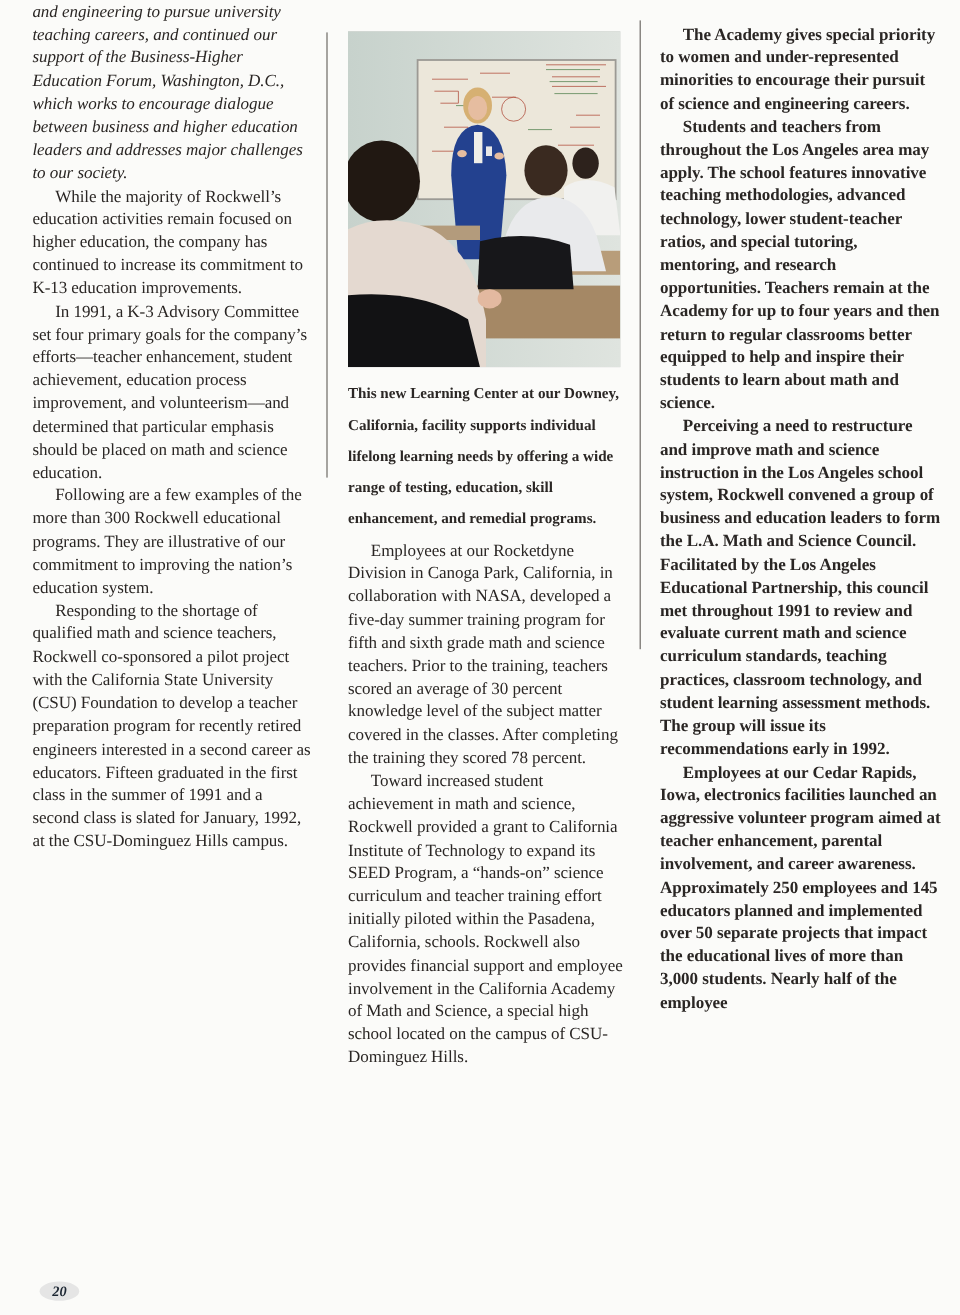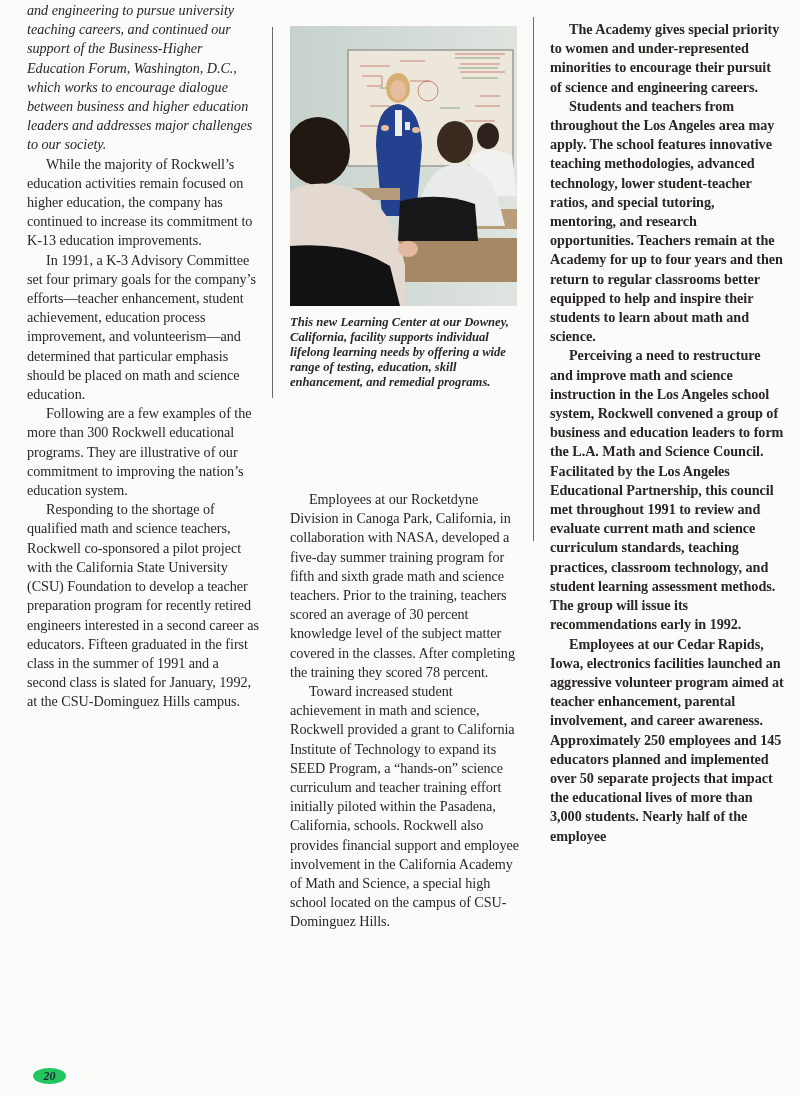--- a/index.html
+++ b/index.html
@@ -11,38 +11,38 @@
   }
   .col {
     position: absolute;
     font-size: 14.2px;
     line-height: 19.2px;
     letter-spacing: -0.05px;
   }
   .col p { margin: 0; text-indent: 19px; }
   .col p.noindent { text-indent: 0; font-style: italic; }
   #col1 { left: 27px; top: 1px; width: 234px; }
-  #col2 { left: 290px; top: 450px; width: 234px; margin-top: 40px; }
+  #col2 { left: 290px; top: 450px; width: 234px; }
   #col3 { left: 550px; top: 20px; width: 234px; font-weight: bold; }
   .rule { position: absolute; width: 1px; background: #6e6a66; }
   #rule1 { left: 272px; top: 27px; height: 371px; }
   #rule2 { left: 533px; top: 17px; height: 524px; }
 
   #photo {
     position: absolute; left: 290px; top: 26px; width: 227px; height: 280px;
     background: #cfd3cf; overflow: hidden;
   }
   #caption {
     position: absolute; left: 290px; top: 315px; width: 234px;
-    font-style: italic; font-weight: bold; font-size: 12.6px; line-height: 15px;
+    font-weight: bold; font-size: 12.6px; line-height: 26px;
     color: #2b2725;
   }
   #page-number {
     position: absolute; left: 33px; top: 1068px; width: 33px; height: 16px;
-    border-radius: 50%; background: #22c55e;
+    border-radius: 50%; background: #e5e5e5;
     font-style: italic; font-weight: bold; font-size: 12px; line-height: 16px;
     text-align: center; color: #1d2733;
   }
 </style>
 </head>
 <body>
 
 <div id="rule1" class="rule"></div>
 <div id="rule2" class="rule"></div>
 

